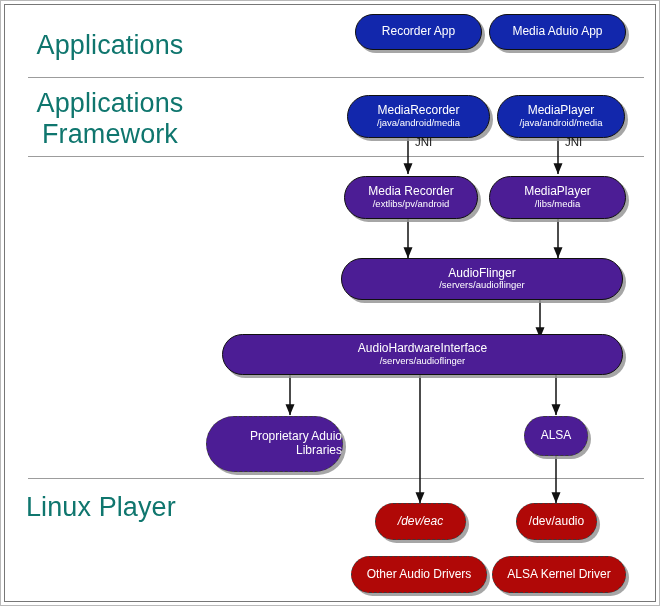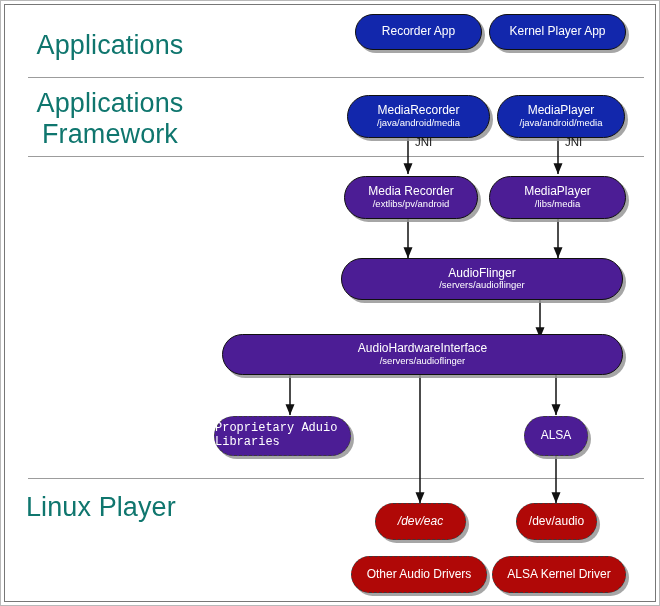--- a/index.html
+++ b/index.html
@@ -60,21 +60,21 @@
   
   .node {
     position: absolute;
     box-sizing: border-box;
     border-radius: 999px;
     display: flex;
     flex-direction: column;
     align-items: center;
     justify-content: center;
     color: #ffffff;
-    text-align: left;
+    text-align: right;
     box-shadow: 3px 3px 0 rgba(150,150,150,0.85);
   }
   .node .title {
     font-size: 12px;
     line-height: 1.15;
     white-space: nowrap;
   }
   .node .title.wrap { white-space: normal; }
   .node .sub {
     font-size: 9.5px;
@@ -146,21 +146,21 @@
   <div class="section-label" style="left:20px; top:30px; width:180px;">Applications</div>
   <div class="section-label" style="left:20px; top:88px; width:180px;">Applications
 Framework</div>
   <div class="section-label" style="left:20px; top:492px; width:180px; text-align:left; padding-left:6px;">Linux Player</div>
 
   <div class="node blue" style="left:355px; top:14px; width:127px; height:36px;">
     <span class="title">Recorder App</span>
   </div>
 
   <div class="node blue" style="left:489px; top:14px; width:137px; height:36px;">
-    <span class="title">Kernel Player App</span>
+    <span class="title">Media Aduio App</span>
   </div>
 
   <div class="node blue" style="left:347px; top:95px; width:143px; height:43px;">
     <span class="title">MediaRecorder</span>
     <span class="sub">/java/android/media</span>
   </div>
 
   <div class="node blue" style="left:497px; top:95px; width:128px; height:43px;">
     <span class="title">MediaPlayer</span>
     <span class="sub">/java/android/media</span>
@@ -182,21 +182,21 @@
   <div class="node green" style="left:341px; top:258px; width:282px; height:42px;">
     <span class="title">AudioFlinger</span>
     <span class="sub">/servers/audioflinger</span>
   </div>
 
   <div class="node green" style="left:222px; top:334px; width:401px; height:41px;">
     <span class="title">AudioHardwareInterface</span>
     <span class="sub">/servers/audioflinger</span>
   </div>
 
-  <div class="node green dashed" style="left:214px; top:416px; width:137px; height:40px;font-family:Liberation Mono, monospace;">
+  <div class="node green dashed" style="left:206px; top:416px; width:137px; height:56px;">
     <span class="title wrap">Proprietary Aduio Libraries</span>
   </div>
 
   <div class="node green dashed" style="left:524px; top:416px; width:64px; height:40px;">
     <span class="title">ALSA</span>
   </div>
 
   <div class="node red" style="left:375px; top:503px; width:91px; height:37px;font-style:italic;">
     <span class="title">/dev/eac</span>
   </div>

